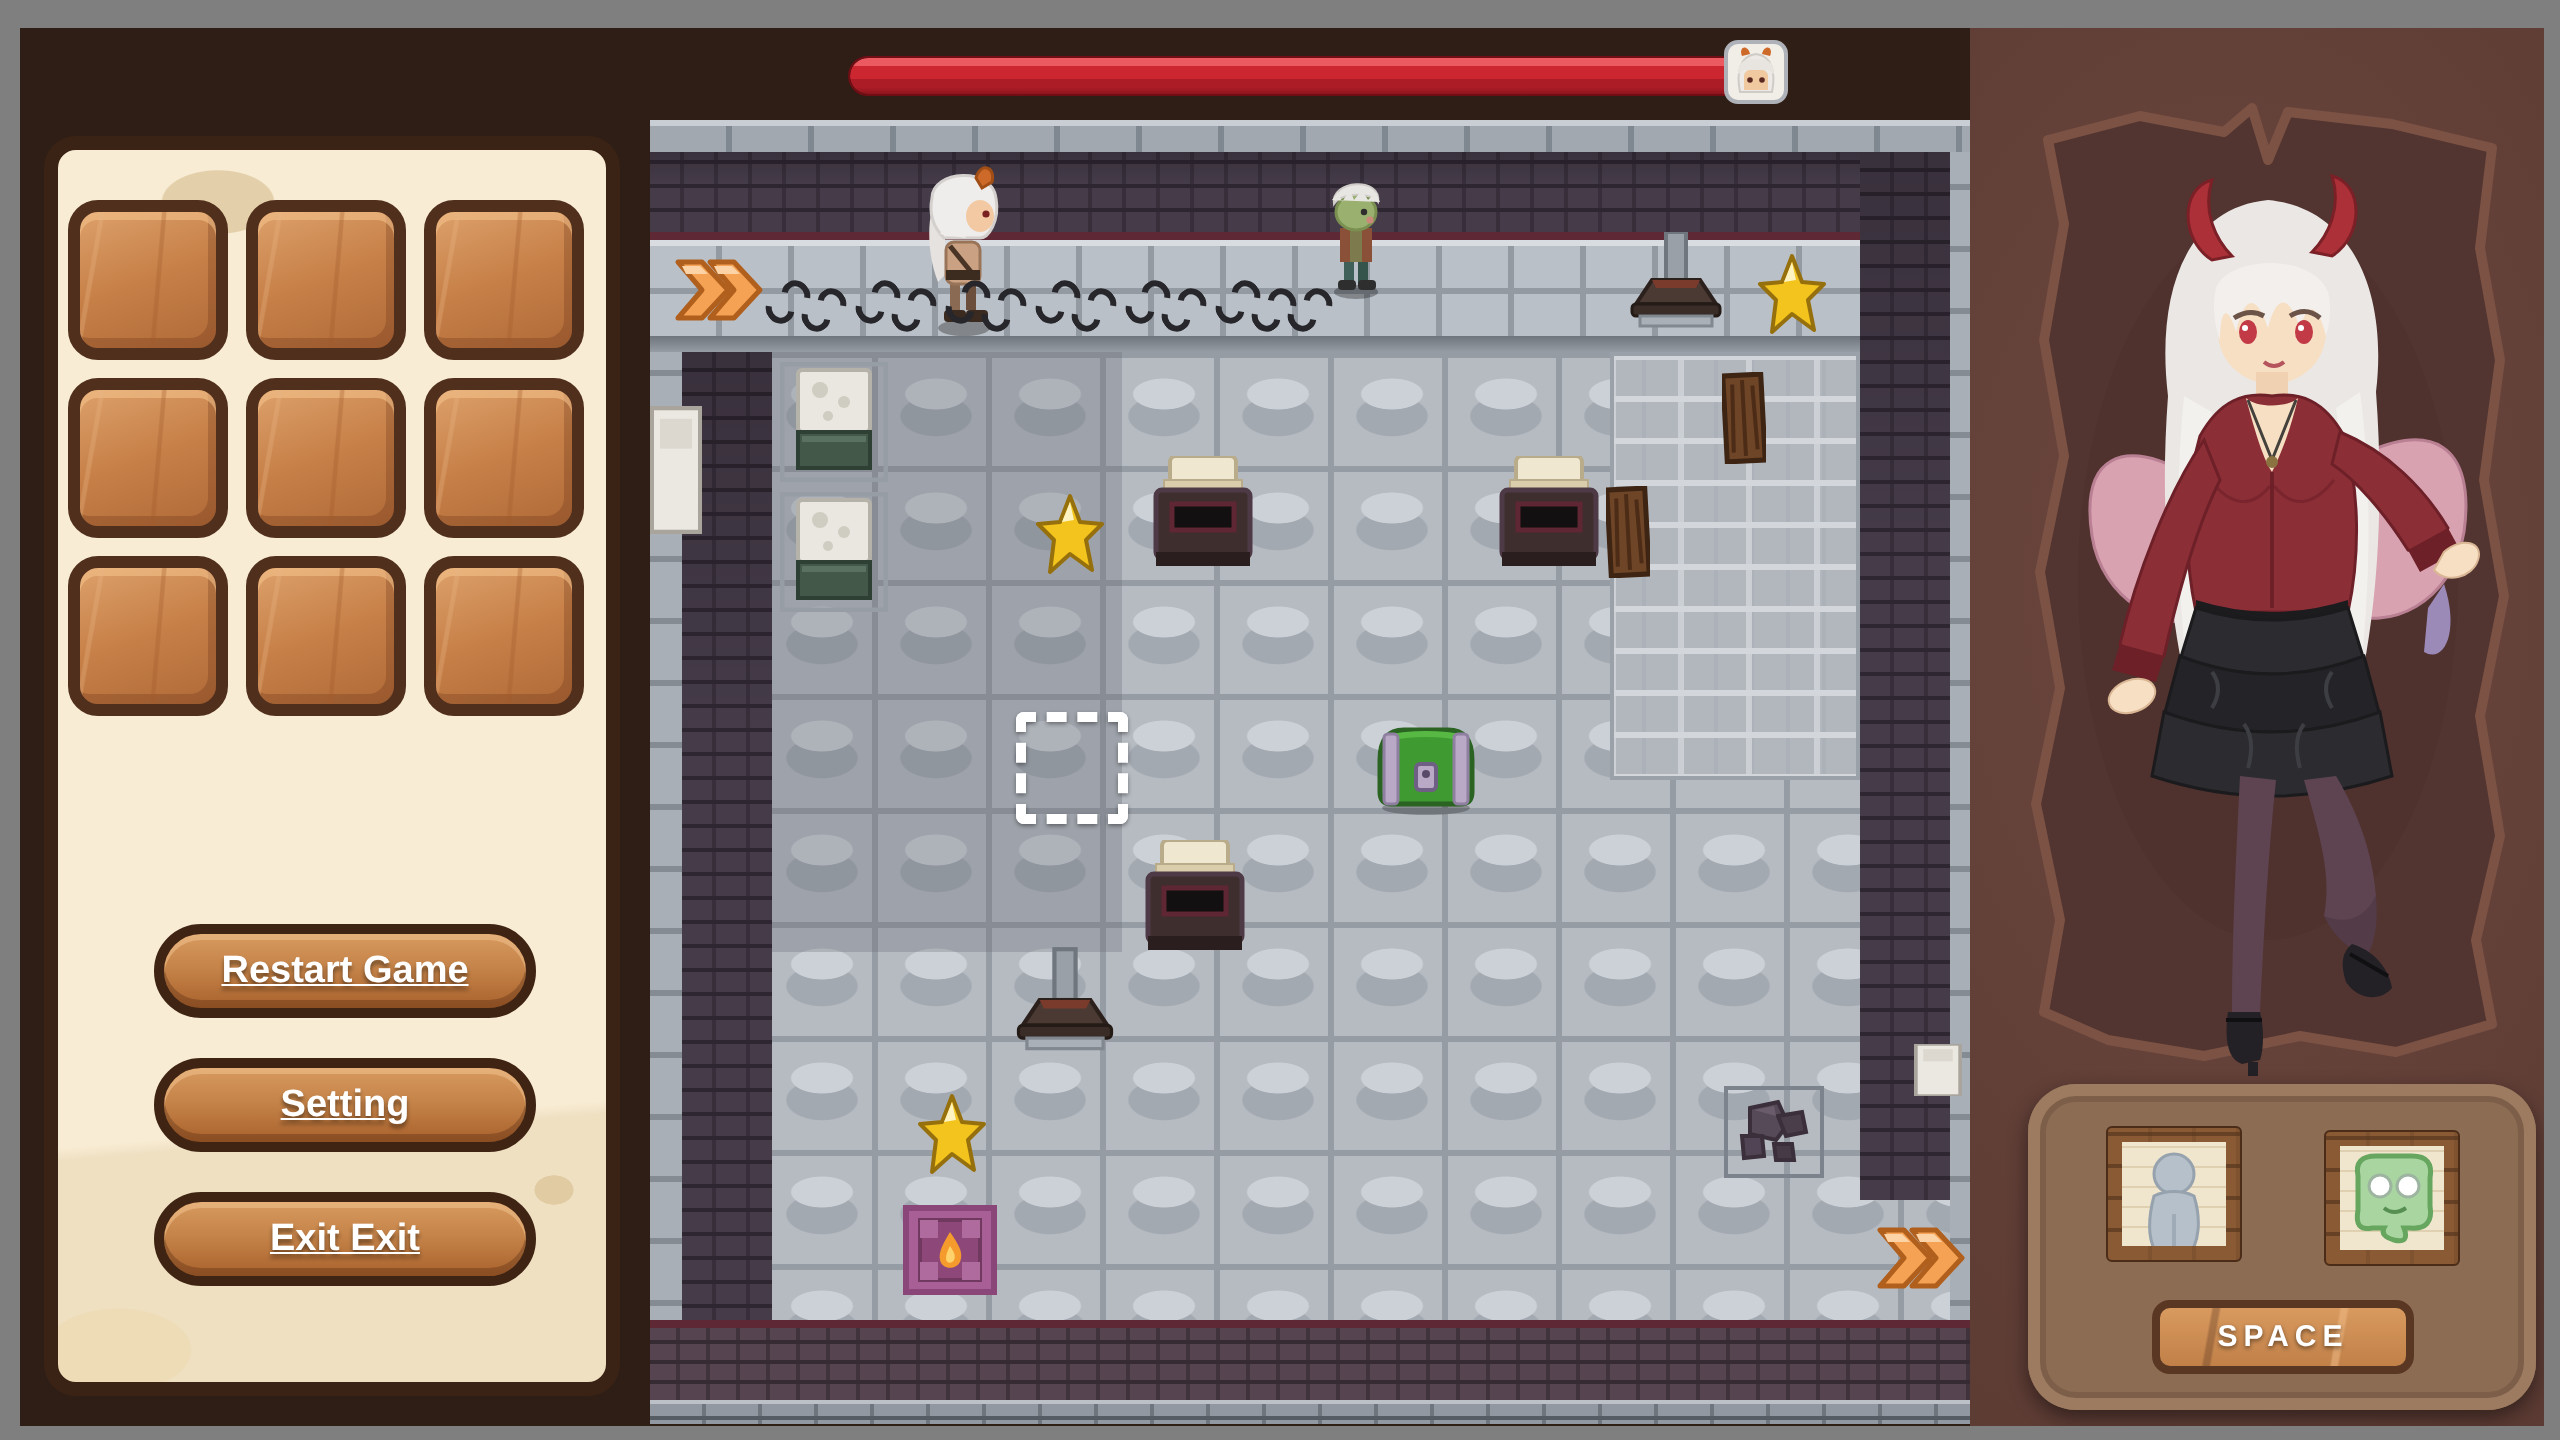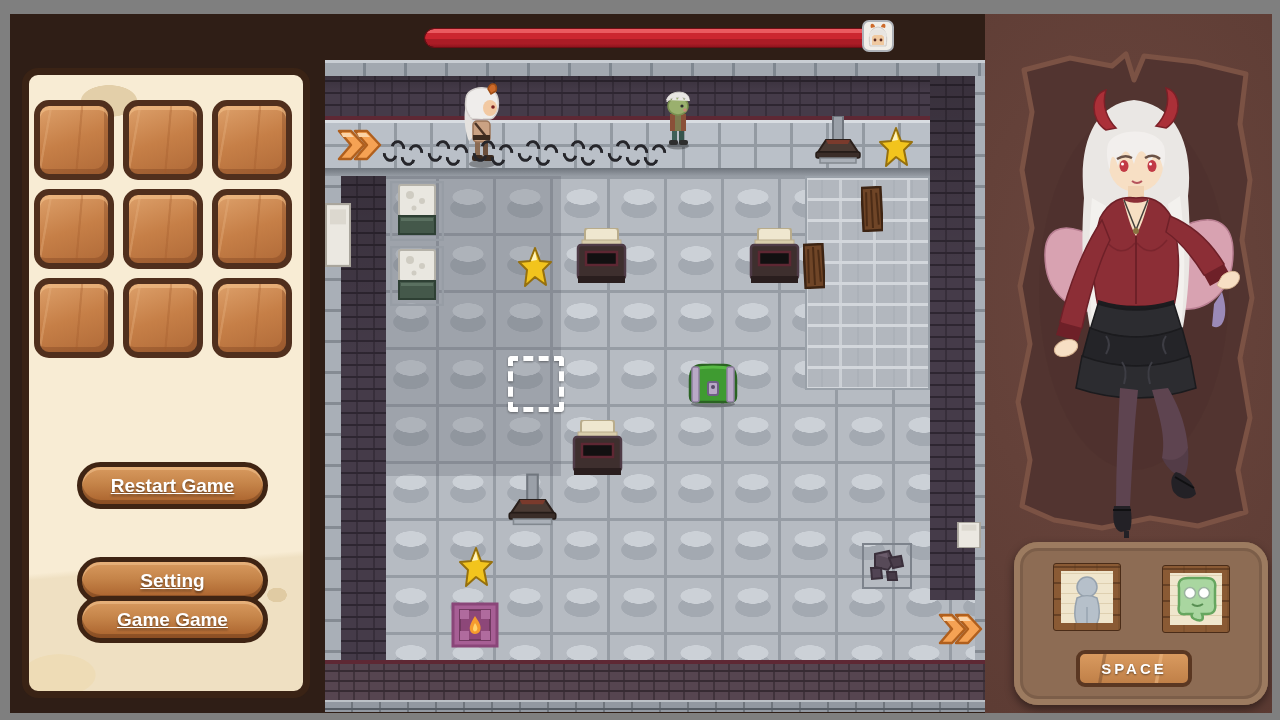--- a/index.html
+++ b/index.html
@@ -24,21 +24,21 @@
     box-shadow:inset 0 4px 0 rgba(246,196,142,.55),inset -4px -5px 0 rgba(90,40,16,.25);}
   .slot::after{content:"";display:block;height:100%;border-radius:9px;
     background:
       linear-gradient(100deg,#0000 12%,#e9b58455 13% 15%,#0000 16%),
       linear-gradient(95deg,#0000 55%,#a35c2c55 56% 58%,#0000 59%);}
   .wood-btn{position:absolute;left:48px;width:191px;height:47px;cursor:pointer;
     border:5px solid #3f2413;border-radius:26px;color:#fff;font-weight:bold;font-size:19px;
     font-family:"Liberation Sans",sans-serif;text-shadow:0 2px 2px rgba(0,0,0,.45);
     background:linear-gradient(180deg,#d89a5f 0%,#c58449 45%,#a9612c 100%);
     box-shadow:inset 0 3px 0 rgba(244,198,148,.5),inset 0 -4px 0 rgba(70,33,12,.3);text-decoration:underline;}
-  .btn-restart{top:387px;}.btn-setting{top:454px;margin-top:28px;}.btn-exit{top:521px;}
+  .btn-restart{top:387px;}.btn-setting{top:454px;}.btn-exit{top:521px;}
 
   
   .healthbar{position:absolute;left:424px;top:28px;width:458px;height:18px;border-radius:10px;
     background:#4a1014;border:1px solid #6f0e15;overflow:hidden;}
   .health-fill{height:100%;border-radius:10px;
     background:linear-gradient(180deg,#ea5a60 0 22%,#cc2630 22% 58%,#ab1c26 58% 82%,#8f141d);}
   .health-avatar{position:absolute;left:862px;top:20px;width:32px;height:32px;}
 
   
   .game-map{position:absolute;left:325px;top:60px;width:660px;height:652px;overflow:hidden;background:#b6bbc2;}
@@ -104,21 +104,21 @@
     box-shadow:inset 0 0 0 6px #9c7b60,inset 0 0 0 9px #7c5e49,0 4px 10px rgba(0,0,0,.45);}
   .frame{position:absolute;width:68px;height:68px;box-sizing:border-box;cursor:pointer;
     background:#8a5a34;border:1px solid #4a2c18;border-radius:3px;
     background-image:repeating-linear-gradient(0deg,#0000 0 14px,rgba(74,44,24,.55) 14px 16px),
       repeating-linear-gradient(90deg,#0000 0 20px,rgba(116,76,42,.5) 20px 22px);}
   .frame-inner{position:absolute;left:7px;top:7px;right:7px;bottom:7px;background:#f0e6cd;
     background-image:repeating-linear-gradient(0deg,#0000 0 9px,rgba(205,186,148,.5) 9px 10px);}
   .frame-inner svg{width:100%;height:100%;display:block;}
   .frame1{left:39px;top:21px;}
   .frame2{left:148px;top:23px;}
-  .space-btn{position:absolute;left:62px;top:108px;width:116px;height:37px;cursor:pointer;
+  .space-btn{position:absolute;left:62px;top:108px;width:131px;height:37px;cursor:pointer;
     border:4px solid #5a3722;border-radius:9px;color:#fff;font-weight:bold;font-size:15px;
     letter-spacing:3px;font-family:"Liberation Sans",sans-serif;text-shadow:0 1px 2px rgba(0,0,0,.5);
     background:linear-gradient(180deg,#d99a5f,#c08048);
     background-image:linear-gradient(100deg,#0000 20%,rgba(90,55,34,.35) 21% 23%,#0000 24%,
       #0000 70%,rgba(236,182,128,.6) 71% 73%,#0000 74%),linear-gradient(180deg,#d99a5f,#c08048);}
 </style>
 </head>
 <body>
 
 <div class="stage">
@@ -131,21 +131,21 @@
         <div class="slot"></div>
         <div class="slot"></div>
         <div class="slot"></div>
         <div class="slot"></div>
         <div class="slot"></div>
         <div class="slot"></div>
         <div class="slot"></div>
       </div>
     <button class="wood-btn btn-restart">Restart Game</button>
     <button class="wood-btn btn-setting">Setting</button>
-    <button class="wood-btn btn-exit">Game Game</button>
+    <button class="wood-btn btn-exit">Exit Exit</button>
   </div>
 
   <div class="healthbar">
     <div class="health-fill" id="health-fill" style="width: 100%;"></div>
   </div>
   <div class="health-avatar">
     <svg viewBox="0 0 32 32">
         <rect x="1" y="1" width="30" height="30" rx="6" fill="#f1eee8" stroke="#aeb2b8" stroke-width="2"></rect>
         <path d="M8 26 C6 16 8 8 16 7 C24 8 26 16 24 26 Z" fill="#ece9e6" stroke="#cfcbc7"></path>
         <path d="M9 8 C7 3 12 2 13 7 Z" fill="#cd6a2a"></path>

